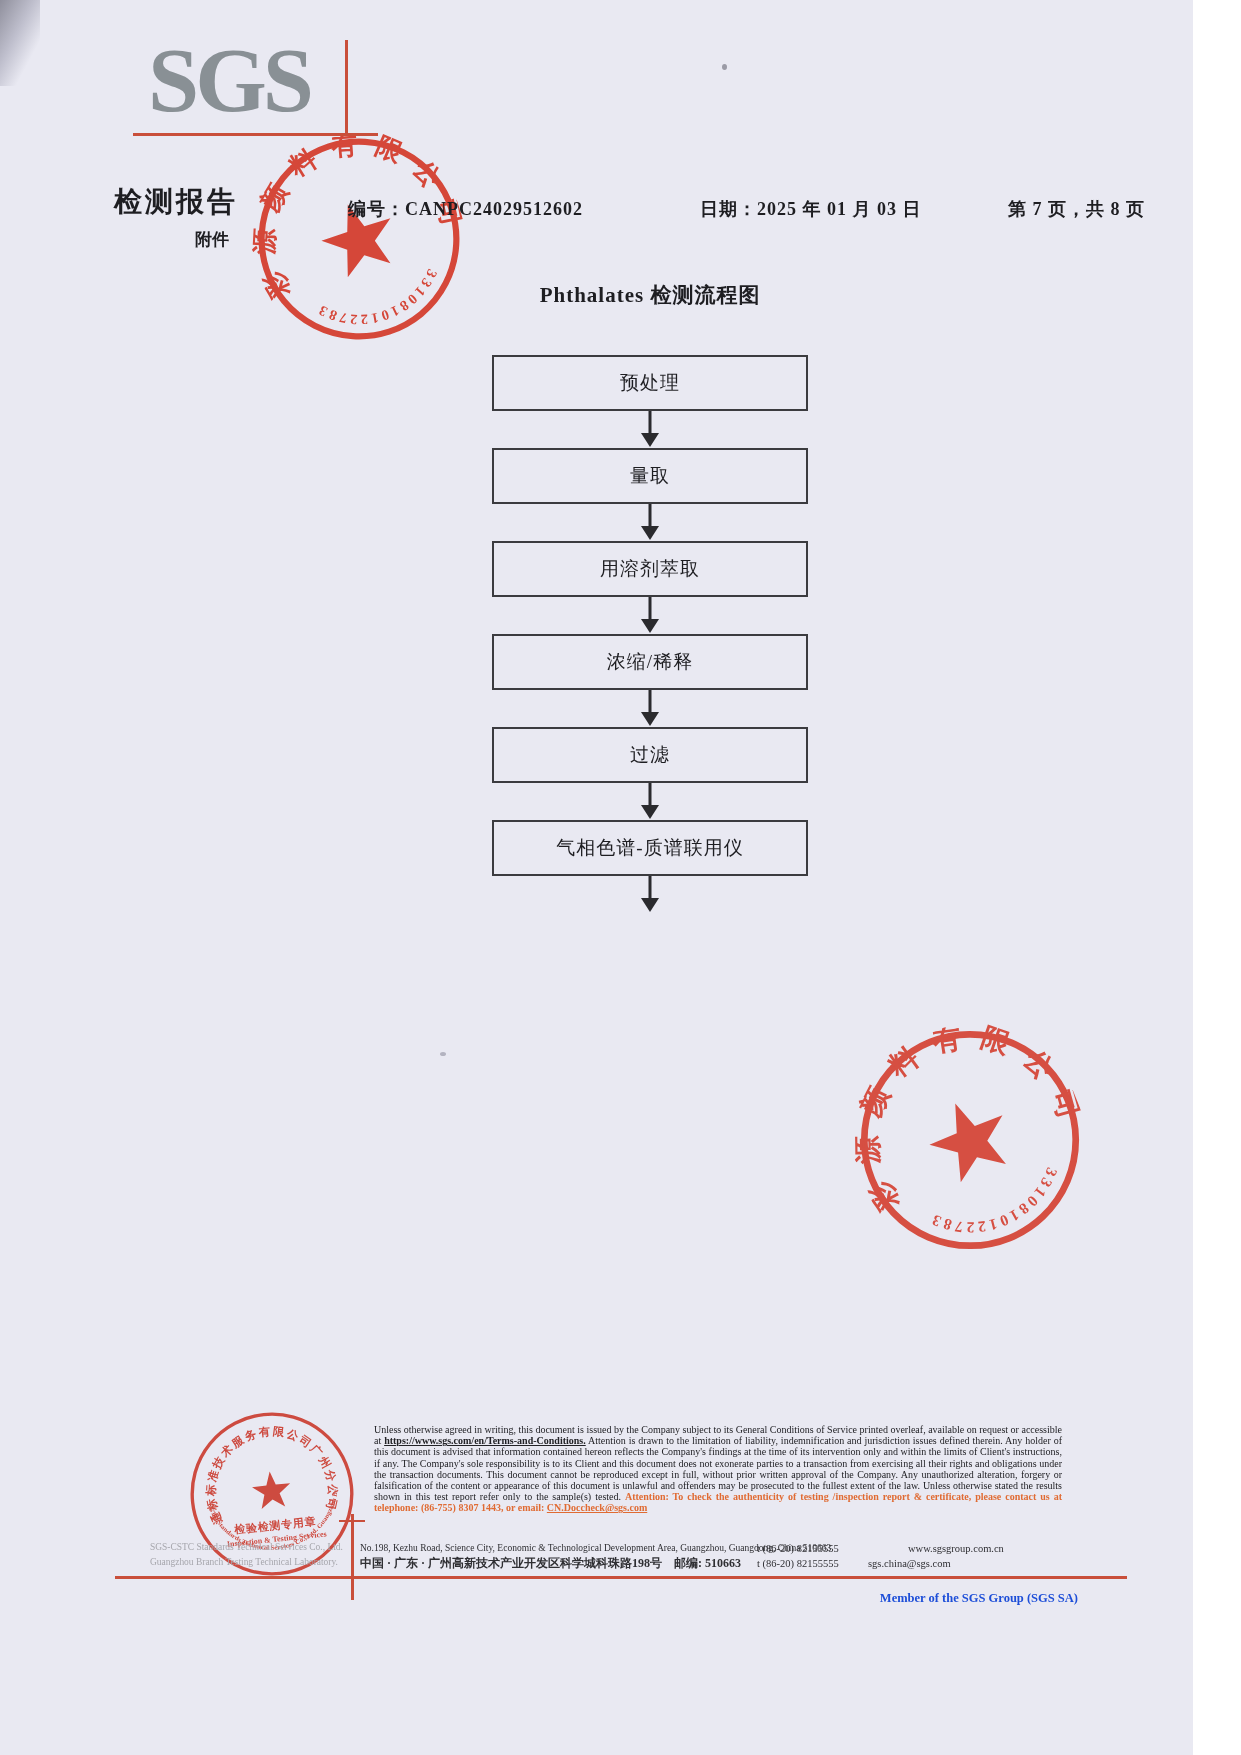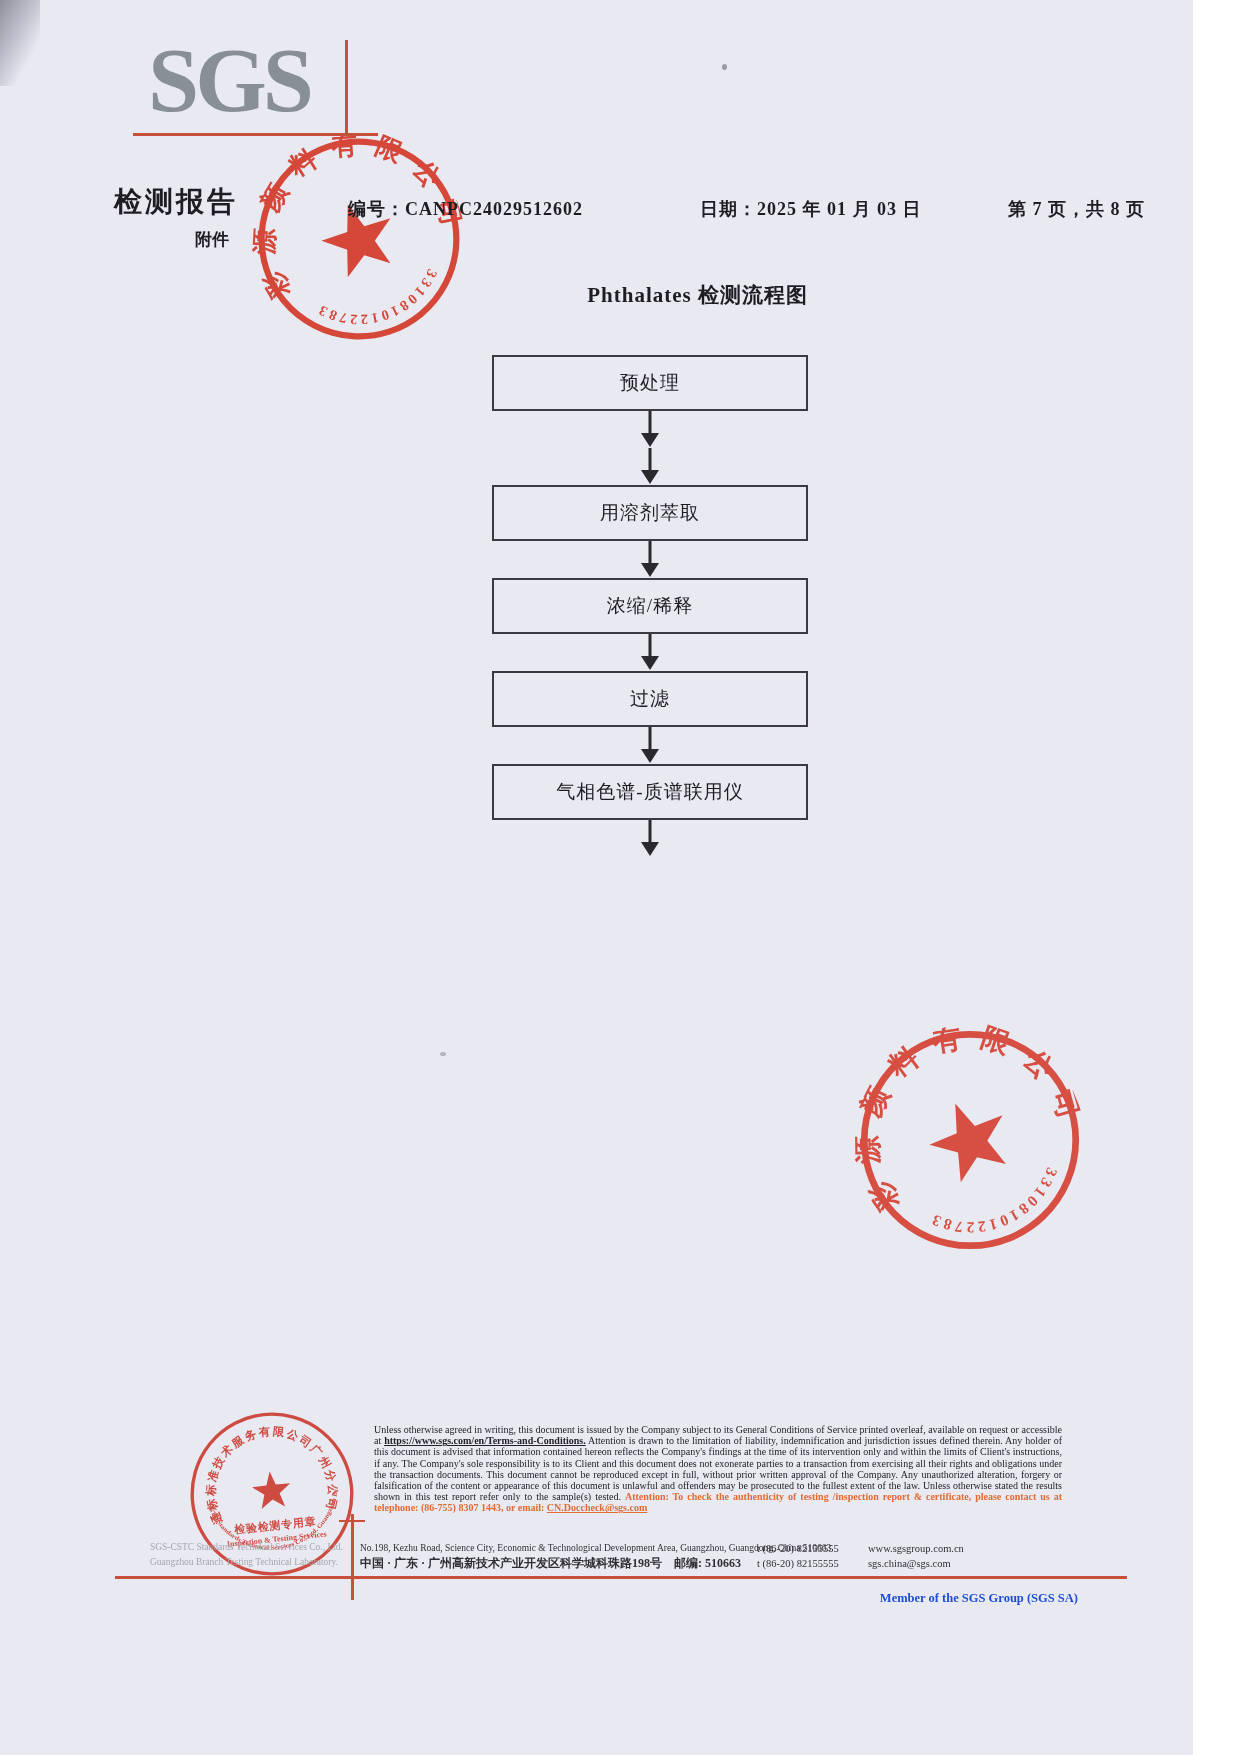--- a/index.html
+++ b/index.html
@@ -18,21 +18,21 @@
     letter-spacing:-4px;line-height:1;z-index:3;}
   .logo-vline{left:345px;top:40px;width:3px;height:96px;background:#c94f3b;z-index:3;}
   .logo-hline{left:133px;top:133px;width:245px;height:3px;background:#c94f3b;z-index:3;}
   .report-title{left:114px;top:183px;font-size:28px;font-weight:700;letter-spacing:3px;z-index:3;}
   .attachment{left:158px;top:228px;font-size:17px;font-weight:700;z-index:3;margin-left:37px;}
   .hmeta{font-size:18px;font-weight:700;letter-spacing:1px;z-index:3;white-space:nowrap;}
   .report-no{left:348px;top:197px;}
   .date{left:700px;top:197px;}
   .page-info{left:1008px;top:197px;}
   
-  .flow-title{left:492px;top:281px;width:316px;text-align:right;
+  .flow-title{left:492px;top:281px;width:316px;text-align:center;
     font-size:21px;font-weight:700;z-index:3;letter-spacing:1px;}
   .flow{left:492px;top:355px;width:316px;z-index:3;}
   .fbox{height:52px;border:2px solid #3b3b3f;display:flex;align-items:center;
     justify-content:center;font-size:19px;letter-spacing:1px;color:#1e1e22;}
   .farrow{position:relative;height:37px;}
   .farrow::before{content:"";position:absolute;left:50%;top:0;width:3px;height:23px;
     background:#2a2a2e;transform:translateX(-50%);}
   .farrow::after{content:"";position:absolute;left:50%;top:22px;transform:translateX(-50%);
     border-left:9px solid transparent;border-right:9px solid transparent;
     border-top:14px solid #2a2a2e;}
@@ -51,21 +51,21 @@
   .dlink{text-decoration:underline;font-weight:700;}
   .attention{color:#e06b33;font-weight:700;}
   .att-email{text-decoration:underline;}
   .foot-vline{left:351px;top:1514px;width:3px;height:86px;background:#c94f3b;z-index:3;}
   .foot-tick{left:339px;top:1520px;width:26px;height:2px;background:#c94f3b;z-index:3;}
   .foot-rule{left:115px;top:1576px;width:1012px;height:3px;background:#c94f3b;z-index:3;}
   .addr{z-index:4;white-space:nowrap;color:#2f2f33;}
   .addr-en{left:360px;top:1542px;font-size:10px;transform:scaleX(.95);transform-origin:left;}
   .addr-cn{left:360px;top:1555px;font-size:12px;font-weight:600;}
   .tel1{left:757px;top:1543px;font-size:10.5px;}
-  .web{left:868px;top:1543px;font-size:10.5px;}
+  .web{left:908px;top:1543px;font-size:10.5px;}
   .tel2{left:757px;top:1558px;font-size:10.5px;}
   .email{left:868px;top:1558px;font-size:10.5px;}
   .member{right:115px;top:1591px;font-size:12.5px;font-weight:600;color:#1d4ed8;z-index:3;}
   .speck1{left:722px;top:64px;width:5px;height:6px;background:#9b9ba6;border-radius:50%;}
   .speck2{left:440px;top:1052px;width:6px;height:4px;background:#b3b3c0;border-radius:50%;}
 </style>
 </head>
 <body>
 
 <div class="page">
@@ -106,20 +106,23 @@
     </svg>
   </div>
 
   <div class="abs flow-title">Phthalates 检测流程图</div>
 
   <div class="abs flow">
     <div class="fbox">
         <span>预处理</span>
       </div>
     <div class="farrow"></div>
+    <div class="fbox">
+        <span>量取</span>
+      </div>
     <div class="farrow"></div>
     <div class="fbox">
         <span>用溶剂萃取</span>
       </div>
     <div class="farrow"></div>
     <div class="fbox">
         <span>浓缩/稀释</span>
       </div>
     <div class="farrow"></div>
     <div class="fbox">

